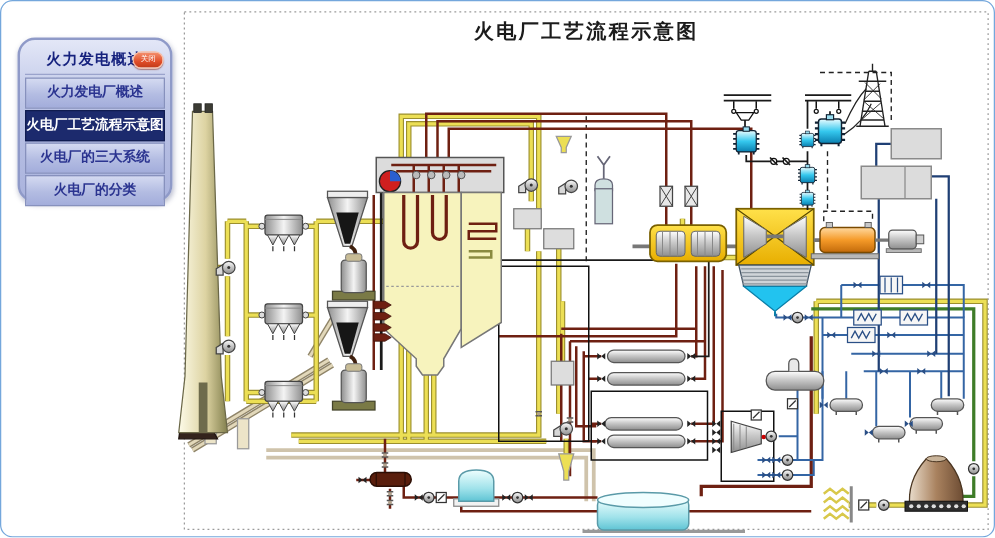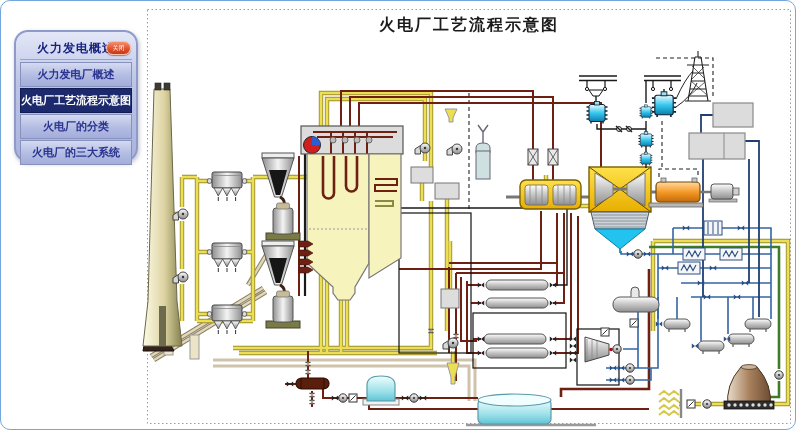--- a/index.html
+++ b/index.html
@@ -528,20 +528,20 @@
 </svg>
 
 <div id="sidebar">
   <div class="sb-header">
     <span class="sb-title">火力发电概述</span>
     <span class="sb-close">关闭</span>
   </div>
   <div class="sb-items">
     <div class="sb-item">火力发电厂概述</div>
     <div class="sb-item active">火电厂工艺流程示意图</div>
+    <div class="sb-item">火电厂的三大系统</div>
     <div class="sb-item">火电厂的分类</div>
-    <div class="sb-item">火电厂的三大系统</div>
   </div>
 </div>
 
 <div id="stage-title">火电厂工艺流程示意图</div>
 
 </div>
 
 </body></html>

